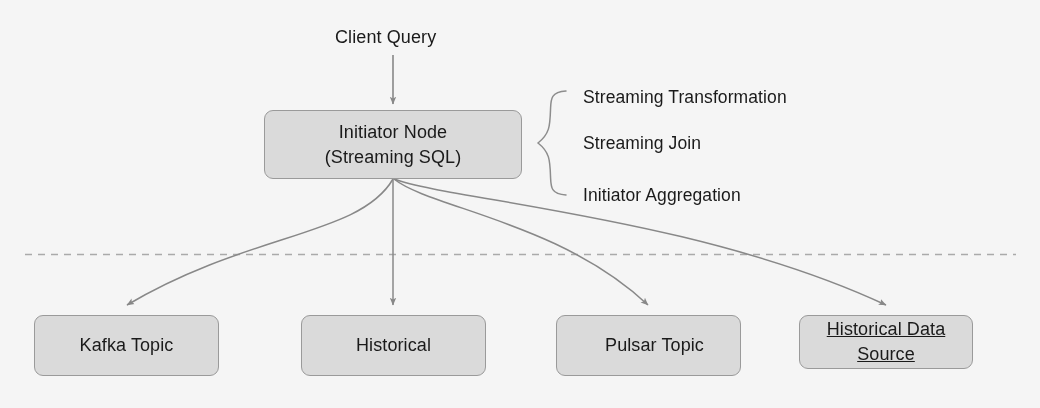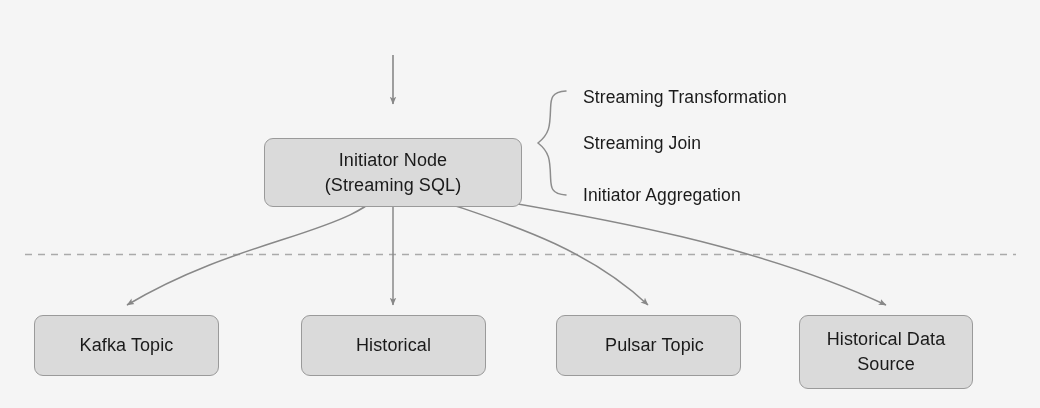--- a/index.html
+++ b/index.html
@@ -82,40 +82,41 @@
 
     <path d="M393,179 C360,236 250,232 127,305" stroke="#888888" stroke-width="1.5" fill="none" marker-end="url(#ah)"></path>
 
     <path d="M393,179 L393,305" stroke="#888888" stroke-width="1.5" fill="none" marker-end="url(#ah)"></path>
 
     <path d="M394,179 C430,208 560,222 648,305" stroke="#888888" stroke-width="1.5" fill="none" marker-end="url(#ah)"></path>
 
     <path d="M394,179 C450,200 700,218 886,305" stroke="#888888" stroke-width="1.5" fill="none" marker-end="url(#ah)"></path>
   </svg>
 
+  <div class="free-label" style="left:335px; top:26px;">Client Query</div>
 
-  <div class="node-box" style="left:264px; top:110px; width:258px; height:69px;margin-top:28px;">
+  <div class="node-box" style="left:264px; top:110px; width:258px; height:69px;">
     <span class="node-label">Initiator Node
 (Streaming SQL)</span>
   </div>
 
   <div class="side-label" style="left:583px; top:132px;">Streaming Join</div>
   <div class="side-label" style="left:583px; top:86px;">Streaming Transformation</div>
   <div class="side-label" style="left:583px; top:184px;">Initiator Aggregation</div>
 
   <div class="node-box" style="left:34px; top:315px; width:185px; height:61px;">
     <span class="node-label">Kafka Topic</span>
   </div>
 
   <div class="node-box" style="left:301px; top:315px; width:185px; height:61px;">
     <span class="node-label">Historical</span>
   </div>
 
   <div class="node-box" style="left:556px; top:315px; width:185px; height:61px;padding-left:12px;">
     <span class="node-label">Pulsar Topic</span>
   </div>
 
-  <div class="node-box" style="left:799px; top:315px; width:174px; height:74px;">
+  <div class="node-box" style="left:799px; top:315px; width:174px; height:54px;text-decoration:underline;">
     <span class="node-label">Historical Data
 Source</span>
   </div>
 
 </div>
 
 </body></html>

